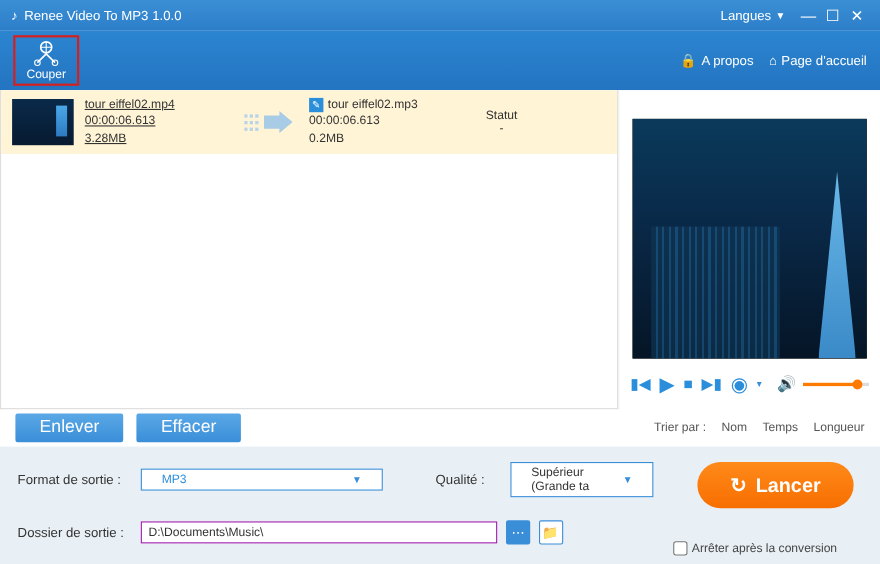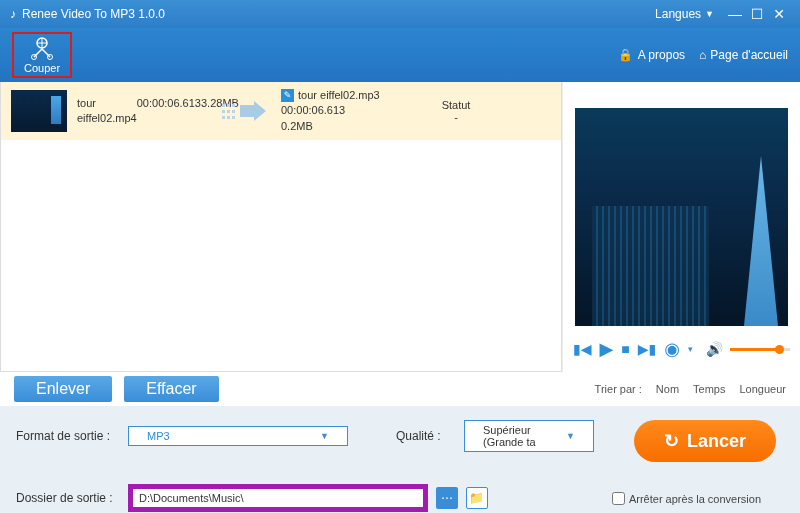--- a/index.html
+++ b/index.html
@@ -15,21 +15,21 @@
 .tool .ticon { width: 32px; height: 26px; display: flex; align-items: center; justify-content: center; }
 .tool.highlight { border: 2px solid #d62020; }
 .header-right { margin-left: auto; display: flex; gap: 14px; align-items: center; font-size: 12px; }
 .header-right .link { display: flex; align-items: center; gap: 4px; cursor: pointer; }
 
 .main { display: flex; height: 290px; }
 .filelist { flex: 1; background: #fff; border: 1px solid #ddd; border-top: none; }
 .row { display: flex; align-items: center; background: #fff4d6; height: 58px; padding: 4px 10px; gap: 10px; font-size: 11px; color: #333; }
 .thumb { width: 56px; height: 42px; background: linear-gradient(#0a2a4a,#071a30); position: relative; overflow: hidden; }
 .thumb::after { content:""; position:absolute; right:6px; top:6px; width:10px; height:28px; background:linear-gradient(#4aa8e8,#2d7bc0); }
-.fileinfo { display:flex; flex-direction:row; line-height:1.4; width:130px; }
+.fileinfo { display:flex; flex-direction:column; line-height:1.4; width:130px;text-decoration:underline; }
 .arrow { width:54px; display:flex; align-items:center; justify-content:center; }
 .outinfo { display:flex; flex-direction:column; line-height:1.4; width:130px; }
 .outname { display:flex; align-items:center; gap:4px; }
 .editicon { width:13px; height:13px; background:#2a8edb; display:flex; align-items:center; justify-content:center; color:#fff; font-size:9px; }
 .status { width:70px; text-align:center; }
 
 .preview { width:238px; padding: 6px; background:#fff; border-left:1px solid #eee; display:flex; flex-direction:column; }
 .previewimg { flex:1; margin:20px 6px 6px; background:#000; display:flex; align-items:center; justify-content:center; overflow:hidden; position:relative; }
 .cityscape { width:100%; height:100%; background:linear-gradient(#0a3a5a 0%,#0a2a4a 40%,#051526 100%); position:relative; }
 .cityscape::before { content:""; position:absolute; left:8%; bottom:0; width:55%; height:55%; background:repeating-linear-gradient(90deg,#0e3452 0 4px,#1a5a8a 4px 6px); opacity:0.7; }
@@ -41,27 +41,27 @@
 .vol { display:flex; align-items:center; gap:6px; }
 .volbar { width:60px; height:3px; background:linear-gradient(to right,#ff7a00 85%,#ddd 85%); position:relative; }
 .volbar::after { content:""; position:absolute; right:6px; top:-3px; width:9px; height:9px; border-radius:50%; background:#ff7a00; }
 
 .listactions { height:34px; background:#fff; display:flex; align-items:center; padding:0 14px; gap:12px; font-size:11px; }
 .btn { background:linear-gradient(#5aa8e6,#3a8ed8); color:#fff; border:none; padding:4px 22px; font-size:16px; cursor:pointer; border-radius:2px; }
 .sort { margin-left:auto; display:flex; gap:14px; align-items:center; color:#555; }
 .sort span { cursor:pointer; }
 
 .bottom { height:107px; background:#e8eff5; padding:14px 16px; display:flex; gap:20px; position:relative; }
-.settings { flex:1; display:flex; flex-direction:column; gap:32px; font-size:12px; color:#333; }
+.settings { flex:1; display:flex; flex-direction:column; gap:21px; font-size:12px; color:#333; }
 .srow { display:flex; align-items:center; gap:8px; }
 .label { width:104px; text-align:left; }
 .combo { border:1px solid #3a8ed8; background:#fff; padding:3px 18px; font-size:11px; display:flex; align-items:center; justify-content:space-between; cursor:pointer; }
 .combo.format { width:220px; color:#2a8edb; }
 .combo.quality { width:130px; }
-.pathbox { border:5px solid #a21caf; background:#fff; padding:3px 6px; font-size:11px; width:300px; }
+.pathbox { border:1px solid #a21caf; background:#fff; padding:3px 6px; font-size:11px; width:324px; }
 .iconbtn { width:22px; height:22px; background:#3a8ed8; color:#fff; display:flex; align-items:center; justify-content:center; font-size:12px; cursor:pointer; border-radius:2px; }
 .iconbtn.folder { background:#fff; border:1px solid #3a8ed8; color:#3a8ed8; }
 
 .launch { position:absolute; right:24px; top:14px; background:linear-gradient(#ff8a1a,#f76e00); color:#fff; border:none; padding:10px 30px; font-size:18px; font-weight:bold; border-radius:22px; cursor:pointer; display:flex; align-items:center; gap:8px; }
 .stopafter { position:absolute; right:39px; bottom:8px; font-size:11px; display:flex; align-items:center; gap:4px; color:#444; }
 
 .chev { font-size:9px; color:#3a8ed8; }
 .chev.white { color:#fff; }
 </style>
 </head>

